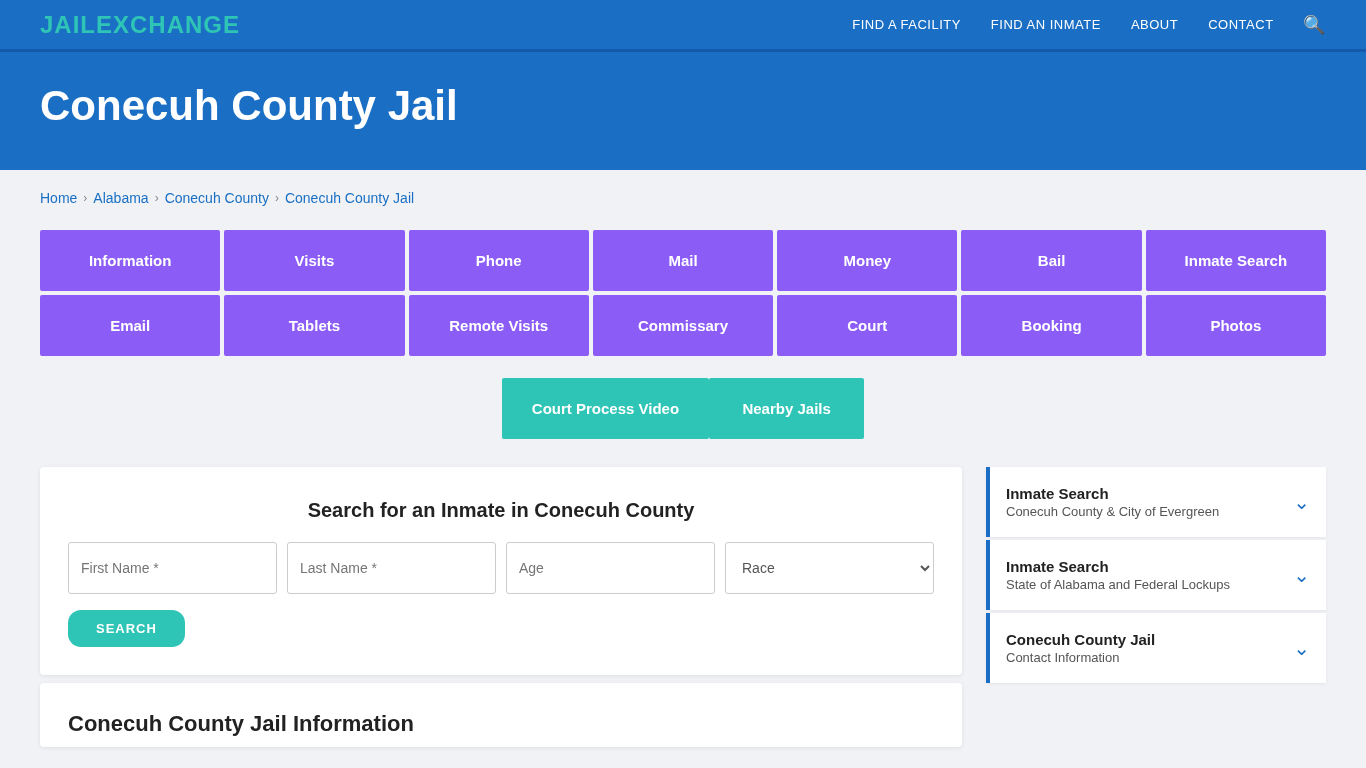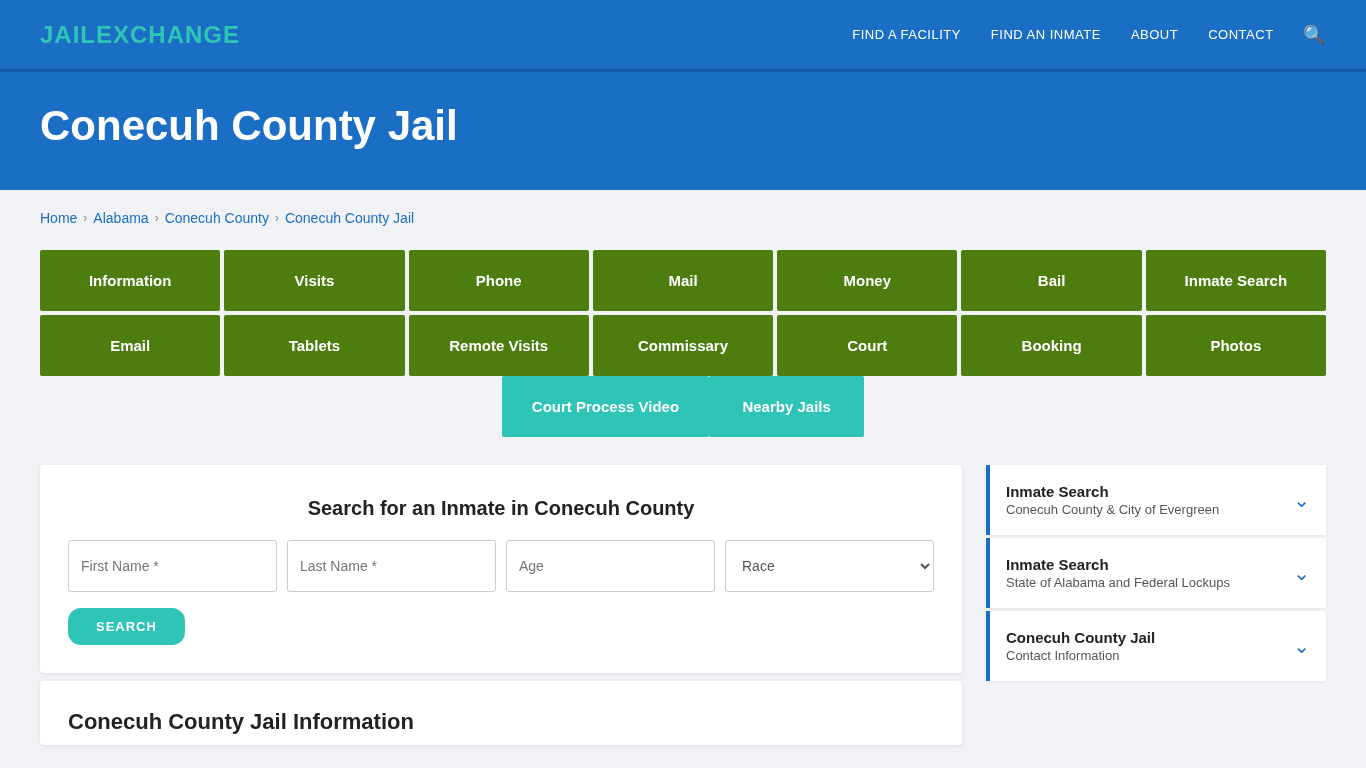--- a/index.html
+++ b/index.html
@@ -5,21 +5,21 @@
     * { margin: 0; padding: 0; box-sizing: border-box; }
     body { font-family: Arial, sans-serif; background: #f0f2f5; color: #333; }
 
     
     nav {
       background: #1a6fc4;
       display: flex;
       align-items: center;
       justify-content: space-between;
       padding: 0 40px;
-      height: 72px;
+      height: 52px;
       border-bottom: 3px solid #155aaa;
       gap: 6px;
     }
     .logo {
       font-size: 24px;
       font-weight: 900;
       color: #fff;
       letter-spacing: 1px;
     }
     .logo span { color: #2ec4b6; }
@@ -80,30 +80,30 @@
     .btn-grid {
       display: grid;
       grid-template-columns: repeat(7, 1fr);
       gap: 4px;
       margin-bottom: 4px;
     }
     .btn-grid-row2 {
       display: grid;
       grid-template-columns: repeat(7, 1fr);
       gap: 4px;
-      margin-bottom: 0;
+      margin-bottom: 22px;
     }
     .btn-grid-row3 {
       display: flex;
       justify-content: center;
       gap: 0;
       margin-bottom: 28px;
     }
     .tile-btn {
-      background: #4d7c0f;
+      background: #8b5cf6;
       color: #fff;
       border: none;
       padding: 22px 10px;
       font-size: 15px;
       font-weight: 600;
       cursor: pointer;
       text-align: center;
       border-radius: 2px;
       transition: background 0.2s;
     }

